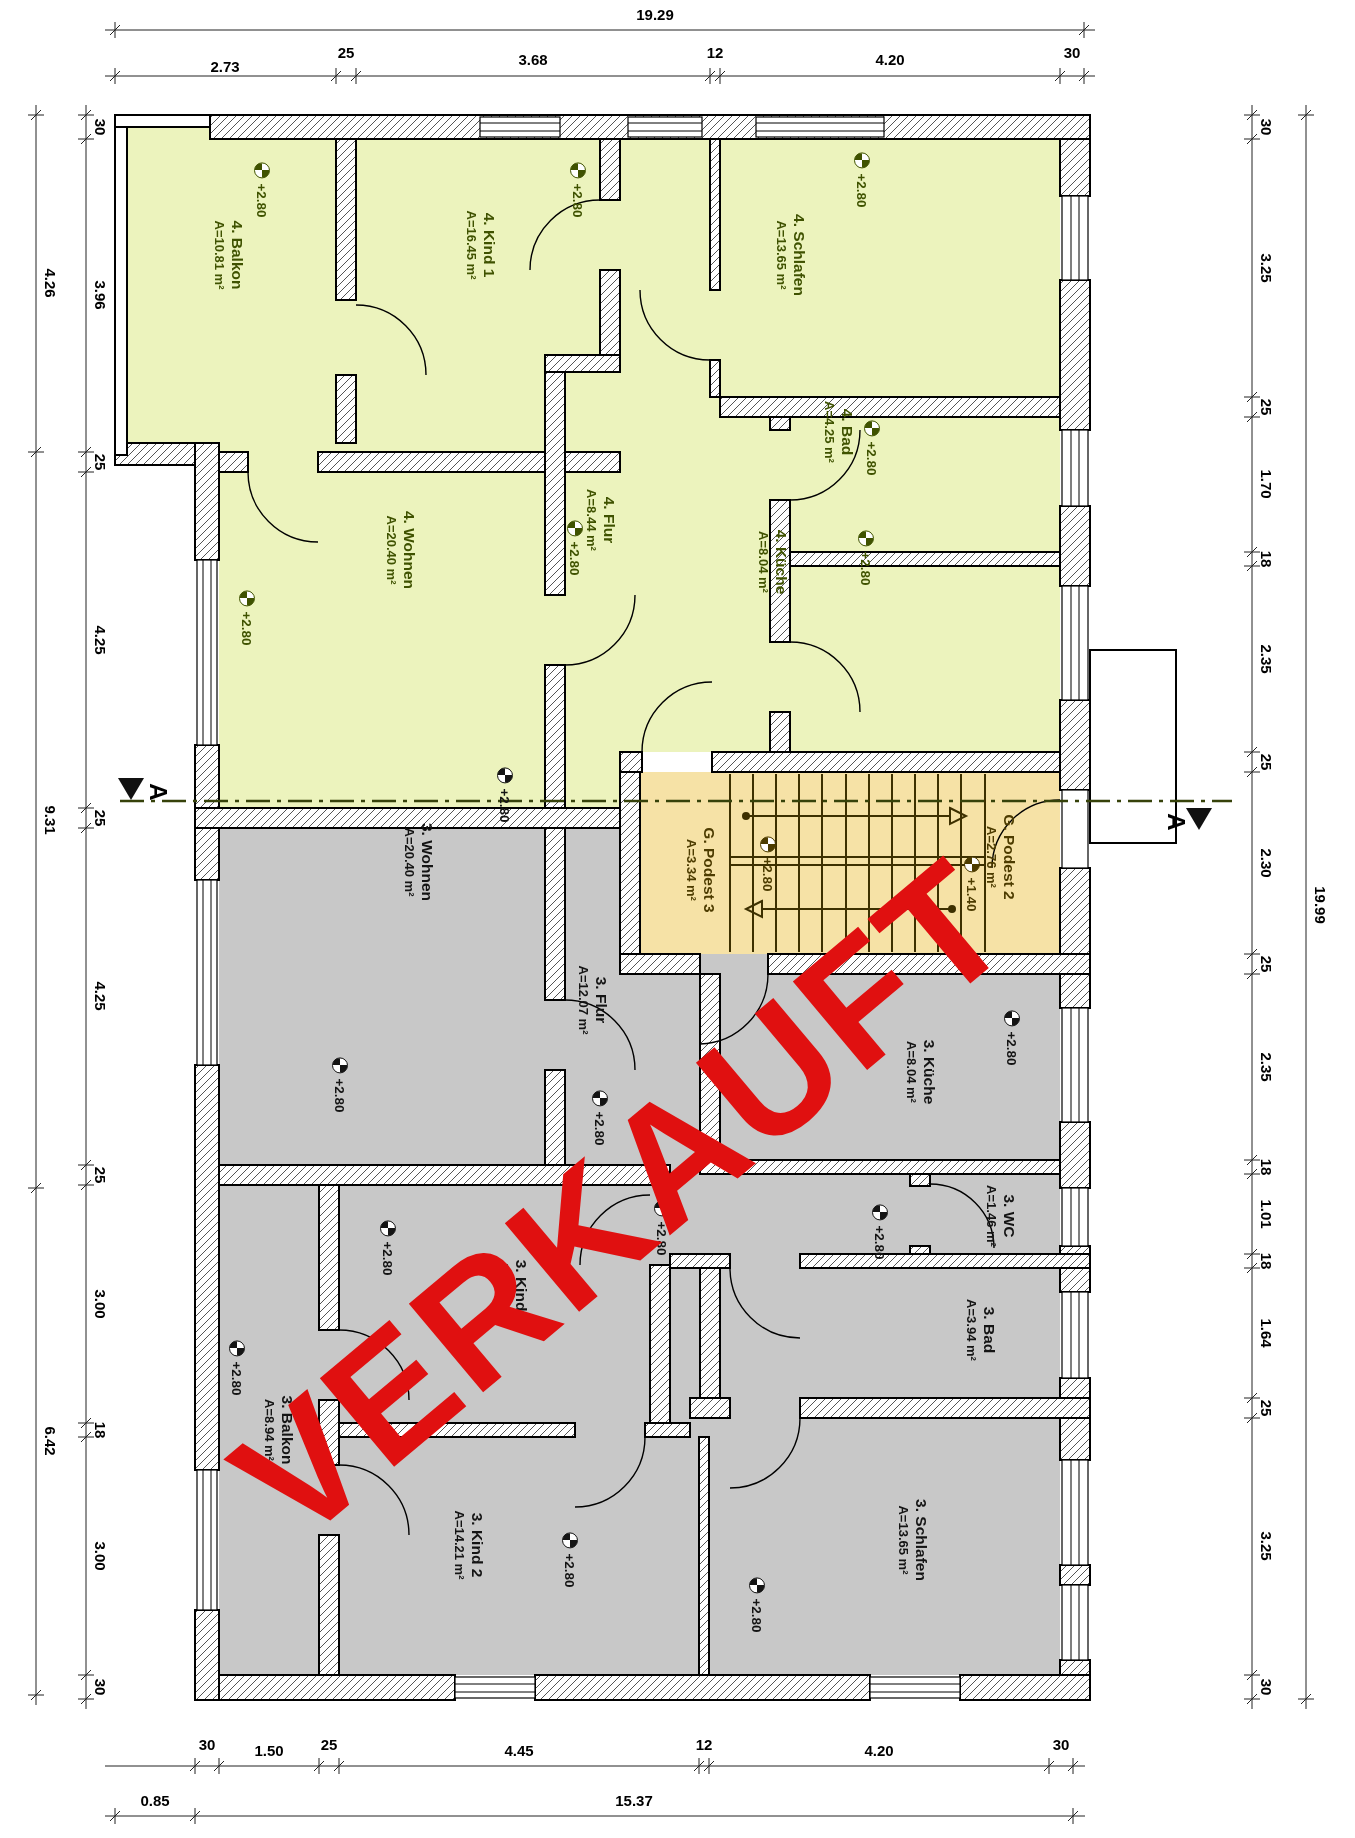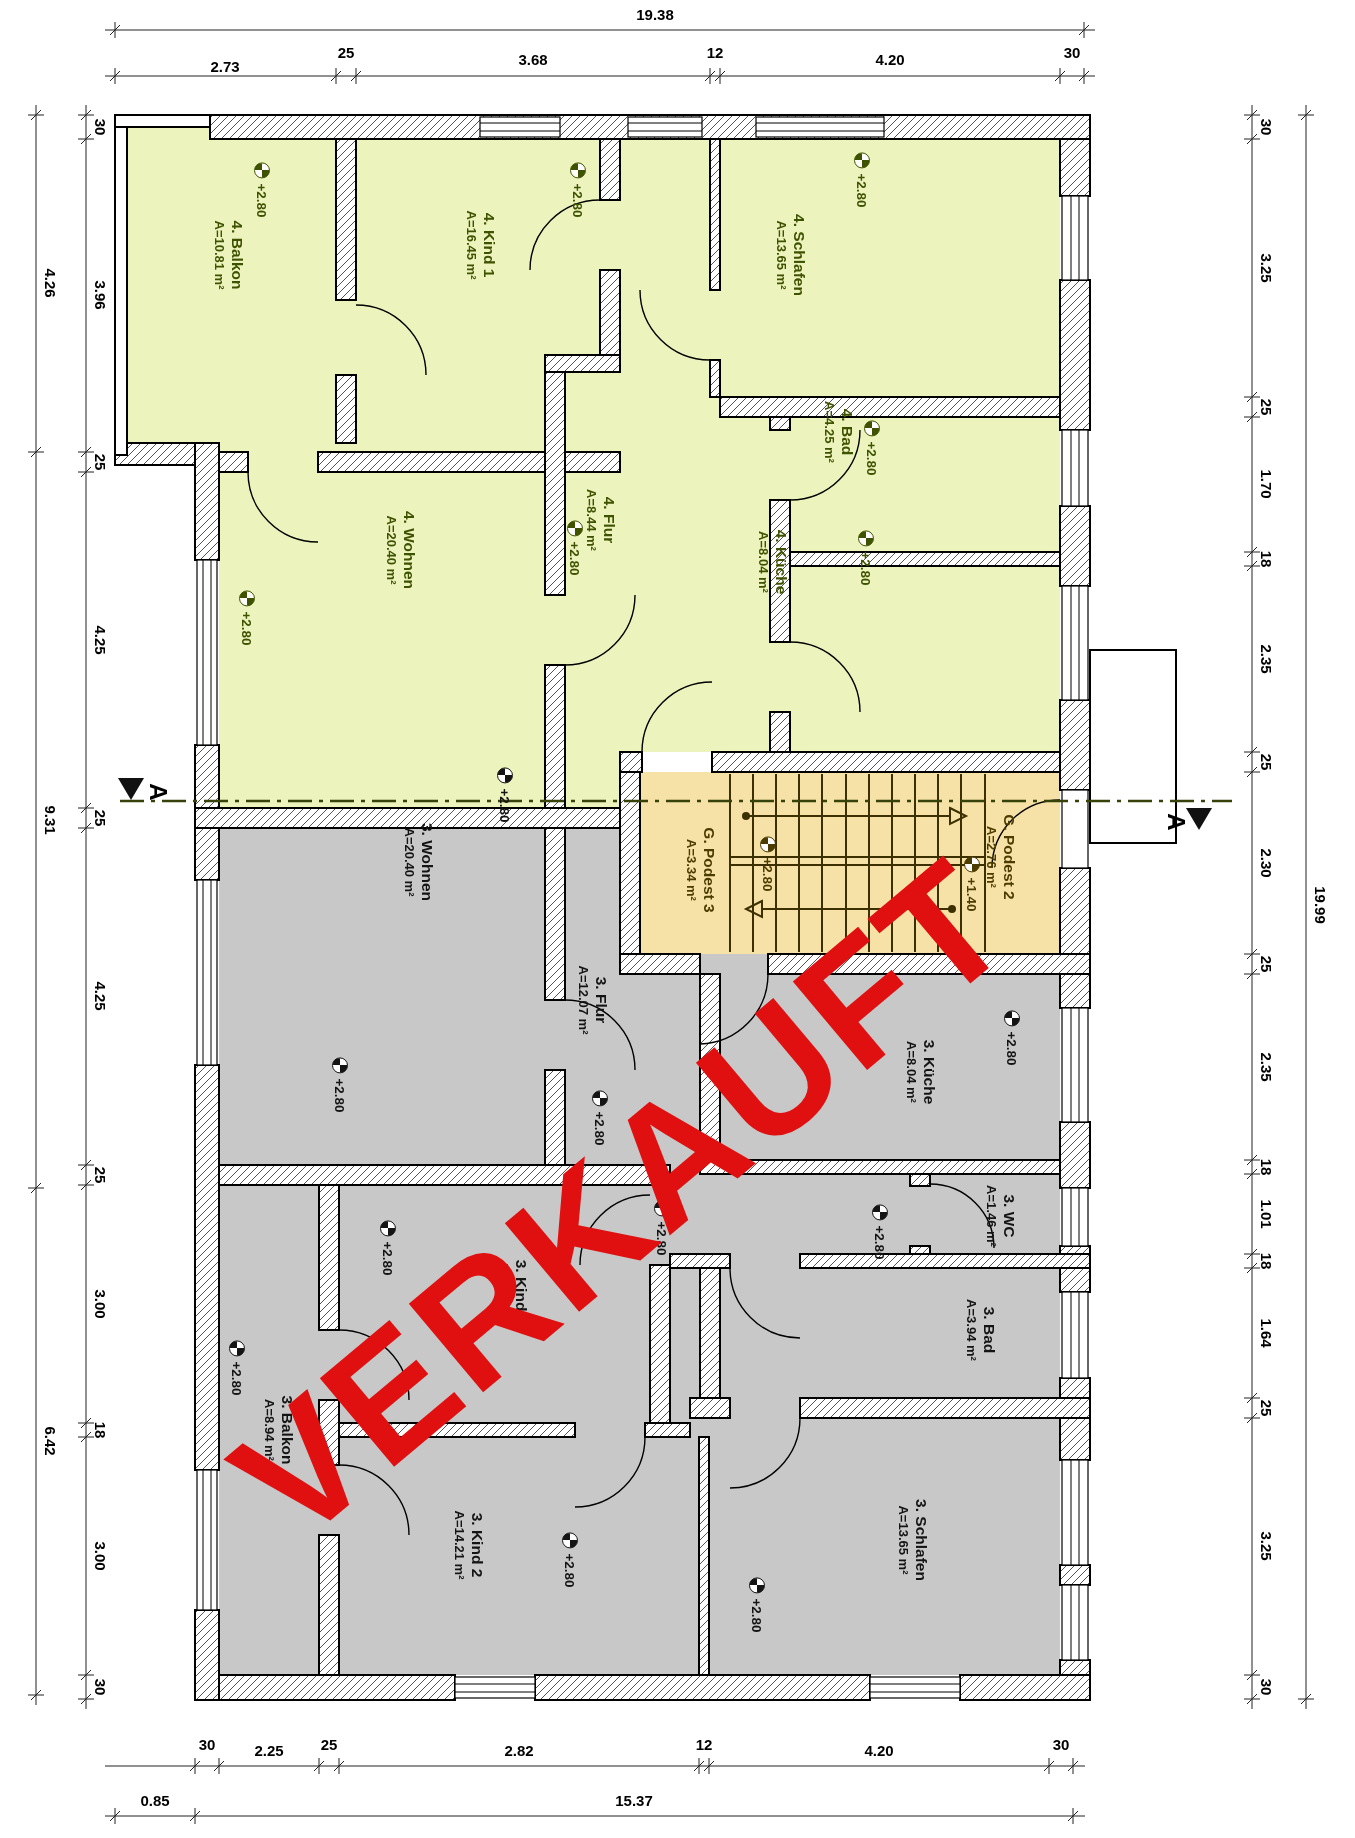--- a/index.html
+++ b/index.html
@@ -360,32 +360,32 @@
         <line x1="1244" y1="1675" x2="1260" y2="1675"></line>
         <line x1="1247" y1="1704" x2="1257" y2="1694"></line>
         <line x1="1244" y1="1699" x2="1260" y2="1699"></line>
         <line x1="1301" y1="120" x2="1311" y2="110"></line>
         <line x1="1298" y1="115" x2="1314" y2="115"></line>
         <line x1="1301" y1="1704" x2="1311" y2="1694"></line>
         <line x1="1298" y1="1699" x2="1314" y2="1699"></line>
       </g>
 </svg>
 
-<div class="dlab" style="left:655px;top:14px">19.38</div>
+<div class="dlab" style="left:655px;top:14px">19.29</div>
 <div class="dlab" style="left:225px;top:66px">2.73</div>
 <div class="dlab" style="left:346px;top:52px">25</div>
 <div class="dlab" style="left:533px;top:59px">3.68</div>
 <div class="dlab" style="left:715px;top:52px">12</div>
 <div class="dlab" style="left:890px;top:59px">4.20</div>
 <div class="dlab" style="left:1072px;top:52px">30</div>
 
 <div class="dlab" style="left:207px;top:1744px">30</div>
-<div class="dlab" style="left:269px;top:1750px">2.25</div>
+<div class="dlab" style="left:269px;top:1750px">1.50</div>
 <div class="dlab" style="left:329px;top:1744px">25</div>
-<div class="dlab" style="left:519px;top:1750px">2.82</div>
+<div class="dlab" style="left:519px;top:1750px">4.45</div>
 <div class="dlab" style="left:704px;top:1744px">12</div>
 <div class="dlab" style="left:879px;top:1750px">4.20</div>
 <div class="dlab" style="left:1061px;top:1744px">30</div>
 <div class="dlab" style="left:155px;top:1800px">0.85</div>
 <div class="dlab" style="left:634px;top:1800px">15.37</div>
 
 <div class="dvlab" style="left:50px;top:283px">4.26</div>
 <div class="dvlab" style="left:50px;top:820px">9.31</div>
 <div class="dvlab" style="left:50px;top:1441px">6.42</div>
 <div class="dvlab" style="left:100px;top:127px">30</div>

